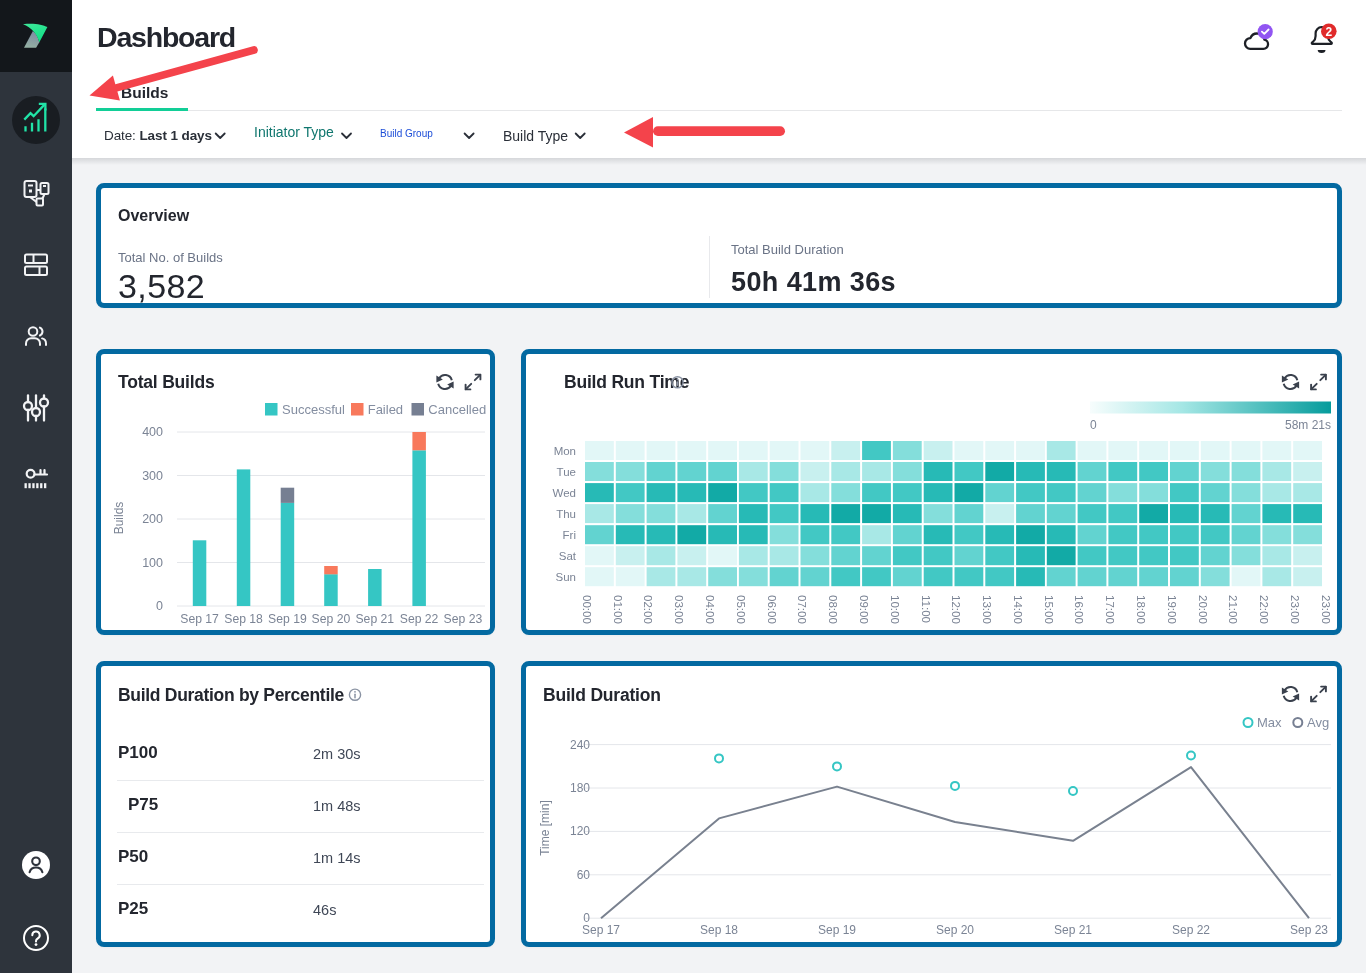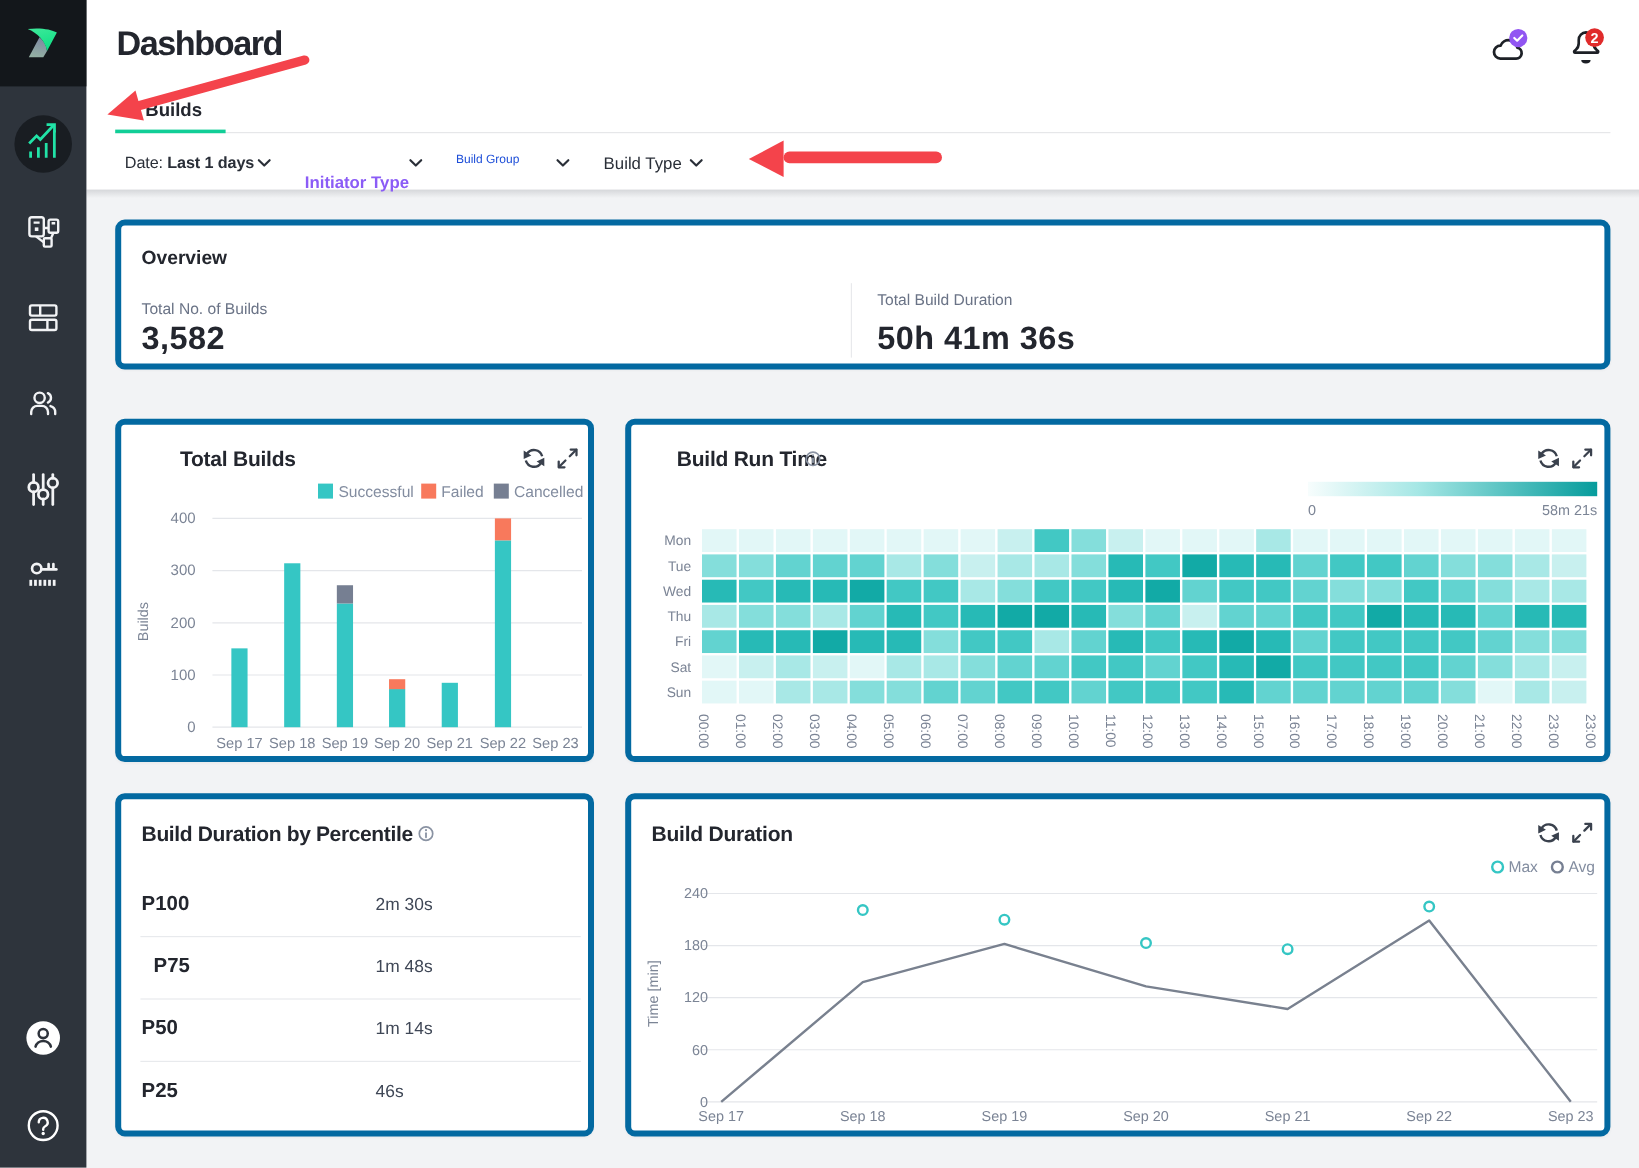--- a/index.html
+++ b/index.html
@@ -9,21 +9,21 @@
 <body>
 <div class="abs" style="left:72px;top:0;width:1294px;height:158px;background:#fff;"></div>
 <div class="abs" style="left:72px;top:158px;width:1294px;height:7px;background:linear-gradient(rgba(40,45,55,0.14),rgba(40,45,55,0));"></div>
 
 <div class="abs" style="left:97px;top:21px;font-size:28.5px;font-weight:bold;color:#23262e;letter-spacing:-1.2px;">Dashboard</div>
 <div class="abs" style="left:121px;top:83.5px;font-size:15.5px;font-weight:bold;color:#23262e;">Builds</div>
 <div class="abs" style="left:96px;top:109.5px;width:1246px;height:1px;background:#e6e7e9;"></div>
 <div class="abs" style="left:96px;top:107.5px;width:92px;height:3px;background:#12ce97;"></div>
 
 <div class="abs" style="left:104px;top:128px;font-size:13.5px;letter-spacing:-0.1px;color:#2a2f38;">Date: <b>Last 1 days</b></div>
-<div class="abs" style="left:254px;top:144px;font-size:14px;color:#8b5cf6;font-weight:bold;">Initiator Type</div>
+<div class="abs" style="left:254px;top:124px;font-size:14px;color:#0f766e;">Initiator Type</div>
 <div class="abs" style="left:380px;top:128px;font-size:10px;color:#1d4ed8;">Build Group</div>
 <div class="abs" style="left:503px;top:128px;font-size:14px;color:#2a2f38;">Build Type</div>
 
 <div class="abs" style="left:0;top:0;width:72px;height:973px;background:#2e343c;"></div>
 <div class="abs" style="left:0;top:0;width:72px;height:72px;background:#13171b;"></div>
 <svg width="72" height="973" viewBox="0 0 72 973" style="position:absolute;left:0;top:0">
     <defs>
       <linearGradient id="lg1" x1="0" y1="0" x2="0.4" y2="1">
         <stop offset="0" stop-color="#3fe99b"></stop>
         <stop offset="1" stop-color="#12df86"></stop>
@@ -113,28 +113,28 @@
         <path d="M6.2,24.0 a3.9,2.9 0 0 0 7.8,0 Z" fill="#1d2026"></path>
         <circle cx="17.3" cy="5.3" r="7.8" fill="#e02b2b"></circle>
         <text x="17.3" y="9.6" text-anchor="middle" font-size="12" font-weight="bold" fill="#fff">2</text>
       </g>
     </svg>
   </div>
 
 <div class="card" style="left:96px;top:183px;width:1246px;height:125px;">
   <div class="abs" style="left:17px;top:19px;font-size:16px;font-weight:bold;color:#23262e;">Overview</div>
   <div class="abs" style="left:17px;top:62px;font-size:13px;color:#6a7386;">Total No. of Builds</div>
-  <div class="abs" style="left:17px;top:79px;font-size:27px;font-weight:bold;color:#23262e;letter-spacing:0.4px;">3,582</div>
+  <div class="abs" style="left:17px;top:79px;font-size:34px;font-weight:normal;color:#23262e;letter-spacing:0.4px;">3,582</div>
   <div class="abs" style="left:608px;top:48px;width:1px;height:62px;background:#e8e9ec;"></div>
   <div class="abs" style="left:630px;top:54px;font-size:13px;color:#6a7386;">Total Build Duration</div>
   <div class="abs" style="left:630px;top:79px;font-size:27px;font-weight:bold;color:#23262e;letter-spacing:0.4px;">50h 41m 36s</div>
 </div>
 
 <div class="card" style="left:96px;top:349px;width:399px;height:286px;">
-  <div class="abs" style="left:17px;top:18px;font-size:17.5px;font-weight:bold;color:#23262e;letter-spacing:-0.2px;margin-left:32px;">Total Builds</div>
+  <div class="abs" style="left:17px;top:18px;font-size:17.5px;font-weight:bold;color:#23262e;letter-spacing:-0.2px;">Total Builds</div>
   <svg width="399" height="286" viewBox="0 0 399 286" style="position:absolute;left:0;top:0">
       <line x1="76" y1="78.0" x2="384" y2="78.0" stroke="#e4e6ea" stroke-width="1"></line>
       <text x="62" y="82.0" text-anchor="end" font-size="12.5" fill="#7b8495">400</text>
       <line x1="76" y1="121.5" x2="384" y2="121.5" stroke="#e4e6ea" stroke-width="1"></line>
       <text x="62" y="125.5" text-anchor="end" font-size="12.5" fill="#7b8495">300</text>
       <line x1="76" y1="165.0" x2="384" y2="165.0" stroke="#e4e6ea" stroke-width="1"></line>
       <text x="62" y="169.0" text-anchor="end" font-size="12.5" fill="#7b8495">200</text>
       <line x1="76" y1="208.5" x2="384" y2="208.5" stroke="#e4e6ea" stroke-width="1"></line>
       <text x="62" y="212.5" text-anchor="end" font-size="12.5" fill="#7b8495">100</text>
       <line x1="76" y1="252.0" x2="384" y2="252.0" stroke="#e4e6ea" stroke-width="1"></line>

